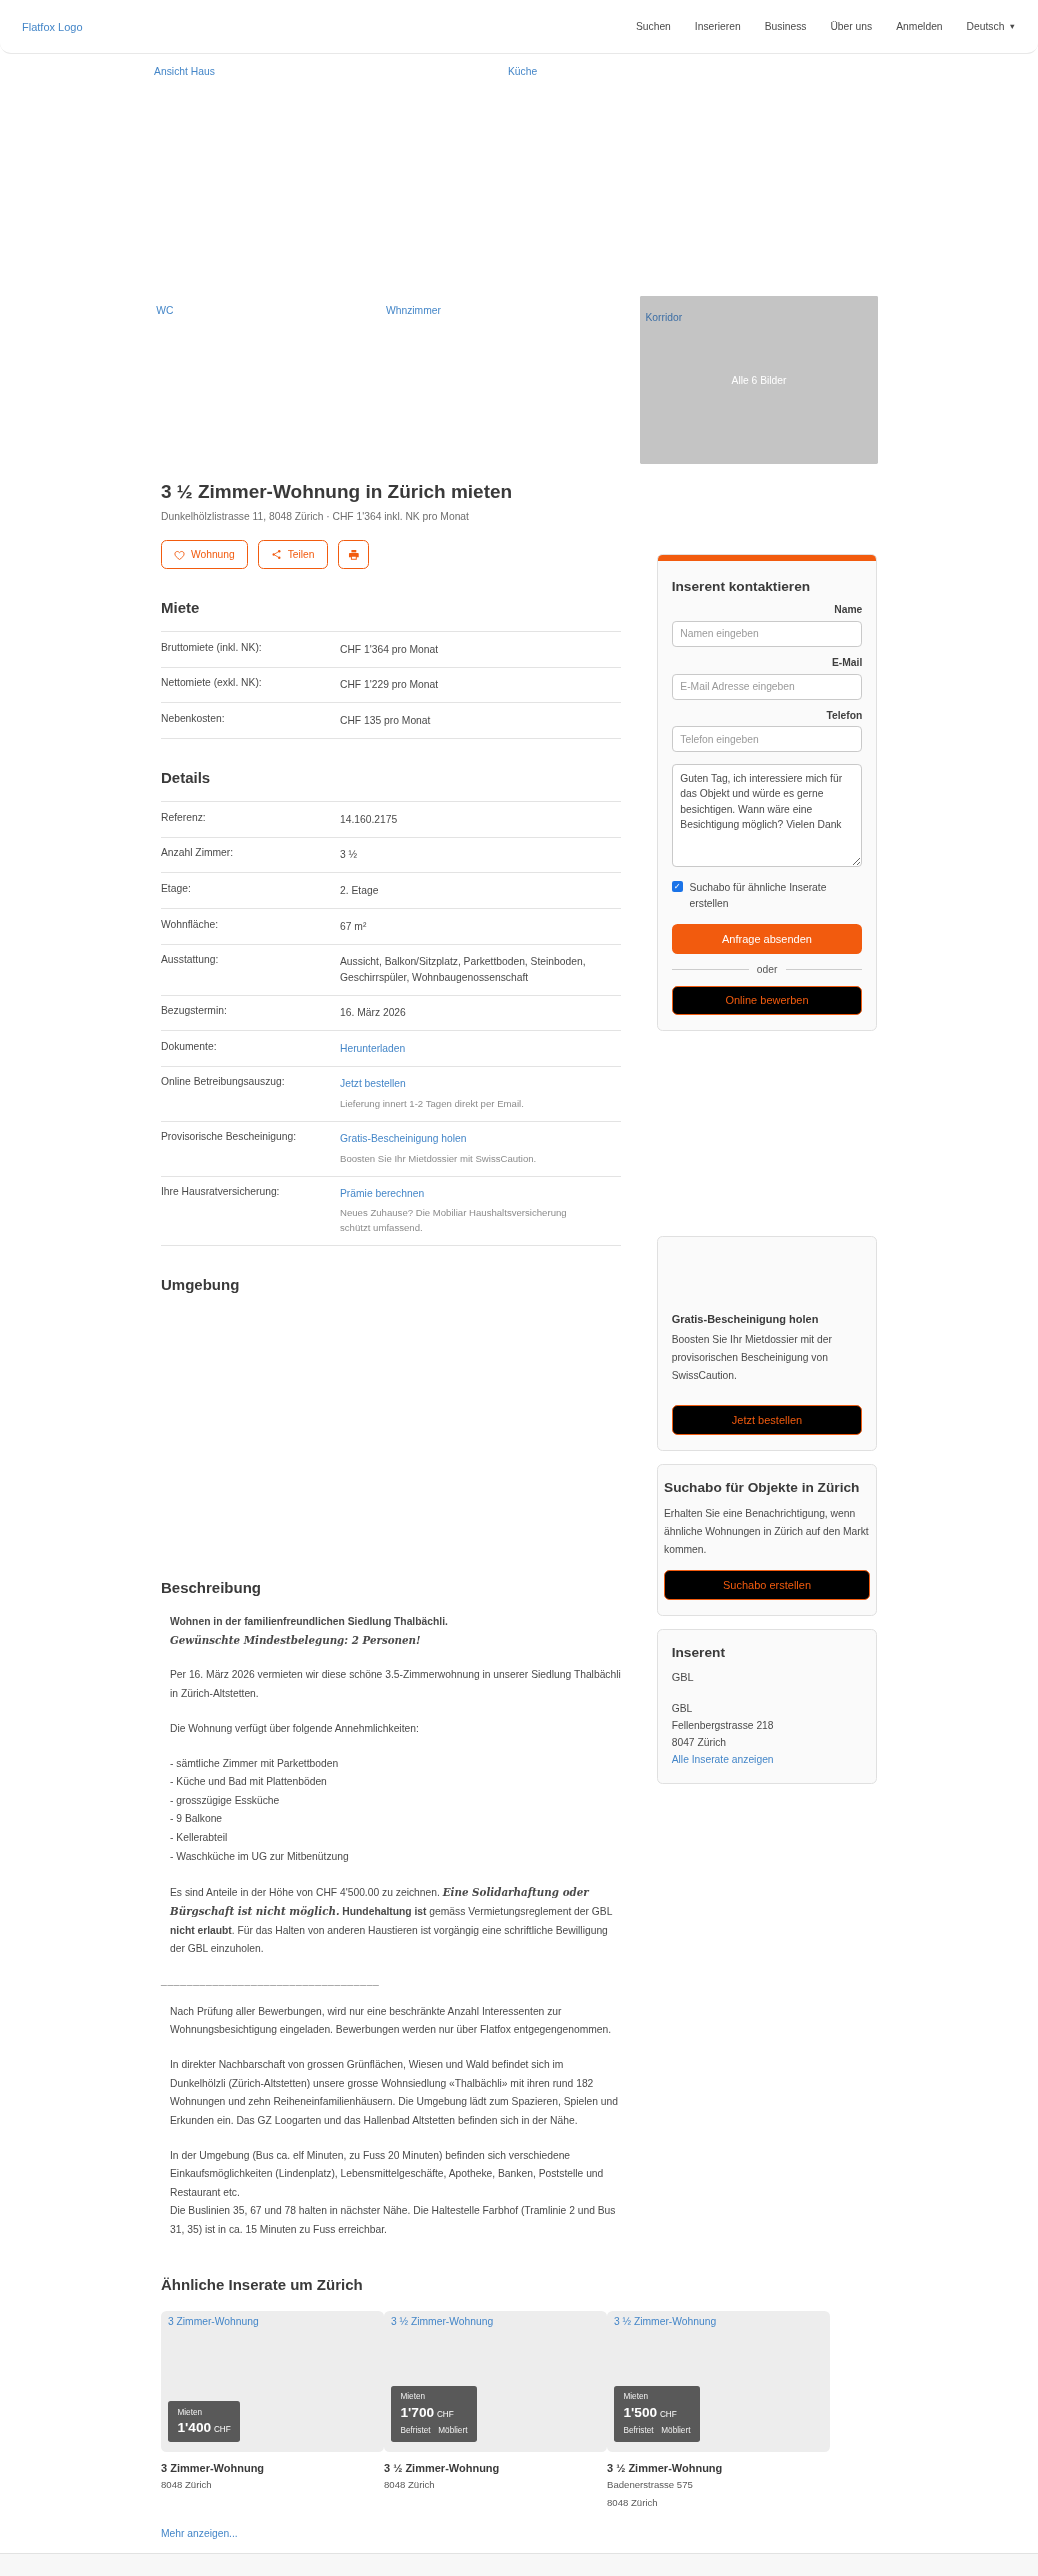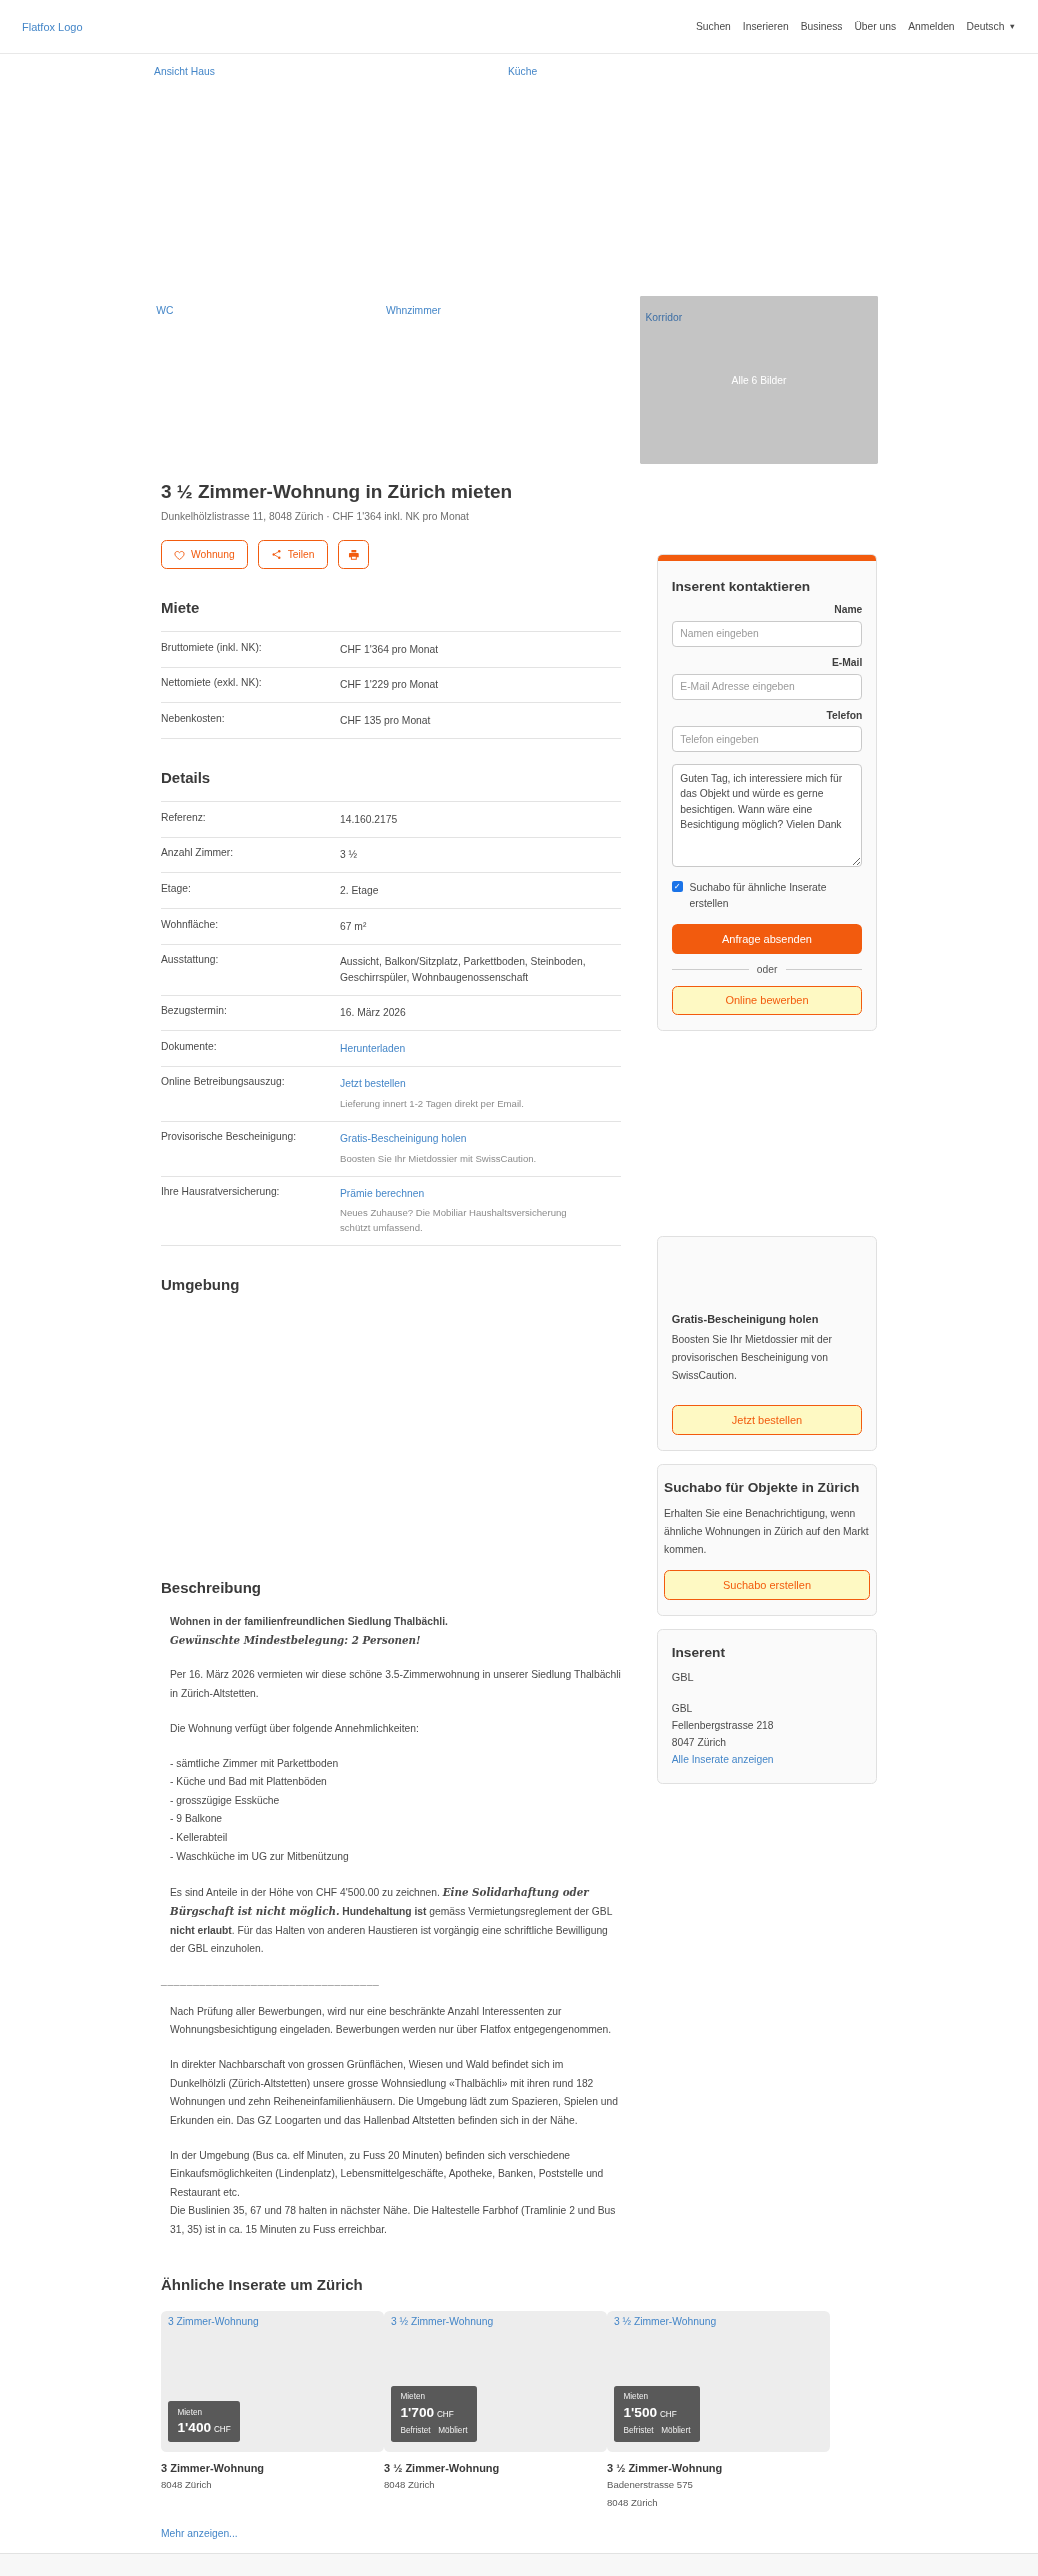--- a/index.html
+++ b/index.html
@@ -8,23 +8,24 @@
     font-family:"Liberation Sans", sans-serif; font-size:10.3px;
   }
   a { text-decoration:none; cursor:pointer; }
   .page { width:1038px; overflow:hidden; }
 
   
   header {
     height:54px; border-bottom:0.7px solid #e8e8e8;
     display:flex; align-items:center; justify-content:space-between;
     padding:16px 22px;
+    border-radius:11px;
   }
   .logo { color:#4486c8; font-size:11px; }
-  nav { display:flex; align-items:center; gap:12px; }
+  nav { display:flex; align-items:center; gap:24px; }
   nav a { color:#4a4a4a; font-size:10.3px; }
   .lang { display:flex; align-items:center; gap:4.1px; }
   .caret { font-size:7.6px; color:#4a4a4a; }
 
   
   .gallery { position:relative; height:412px; }
   .gallery .container { position:relative; height:100%; }
   .galt { position:absolute; color:#4486c8; font-size:10.3px; }
   .g-overlay {
     position:absolute; left:479px; top:242px; width:238px; height:168px;
@@ -100,21 +101,21 @@
   .chk-label { color:#4a4a4a; line-height:1.55; width:158px; }
   .btn-primary {
     display:block; width:100%; height:29.5px; margin-top:12.4px;
     background:#f25b0e; border:none; border-radius:5.5px;
     color:#fff; font-size:11px; font-family:"Liberation Sans", sans-serif; cursor:pointer;
   }
   .oder { display:flex; align-items:center; gap:8.2px; margin:10.3px 0; color:#555; }
   .oder::before, .oder::after { content:""; flex:1; height:0.7px; background:#ccc; }
   .btn-outline {
     display:block; width:100%; height:29.5px;
-    background:#fef9c3; border:1px solid #f25b0e; border-radius:5.5px;
+    background:#000000; border:1px solid #f25b0e; border-radius:5.5px;
     color:#f25b0e; font-size:11px; font-family:"Liberation Sans", sans-serif; cursor:pointer;
   }
 
   
   .promo1 { margin-top:205px; padding:76px 13.7px 15px; }
   .promo1 .p-title { font-weight:700; color:#3a3a3a; font-size:11px; }
   .p-text { color:#4a4a4a; line-height:1.75; margin-top:5.5px; }
   .promo1 .btn-outline { margin-top:20.6px; }
   .promo2 { margin-top:13.7px; padding:15px 6px; }
   .promo2 h3 { font-size:13.7px; font-weight:700; color:#3a3a3a; }

